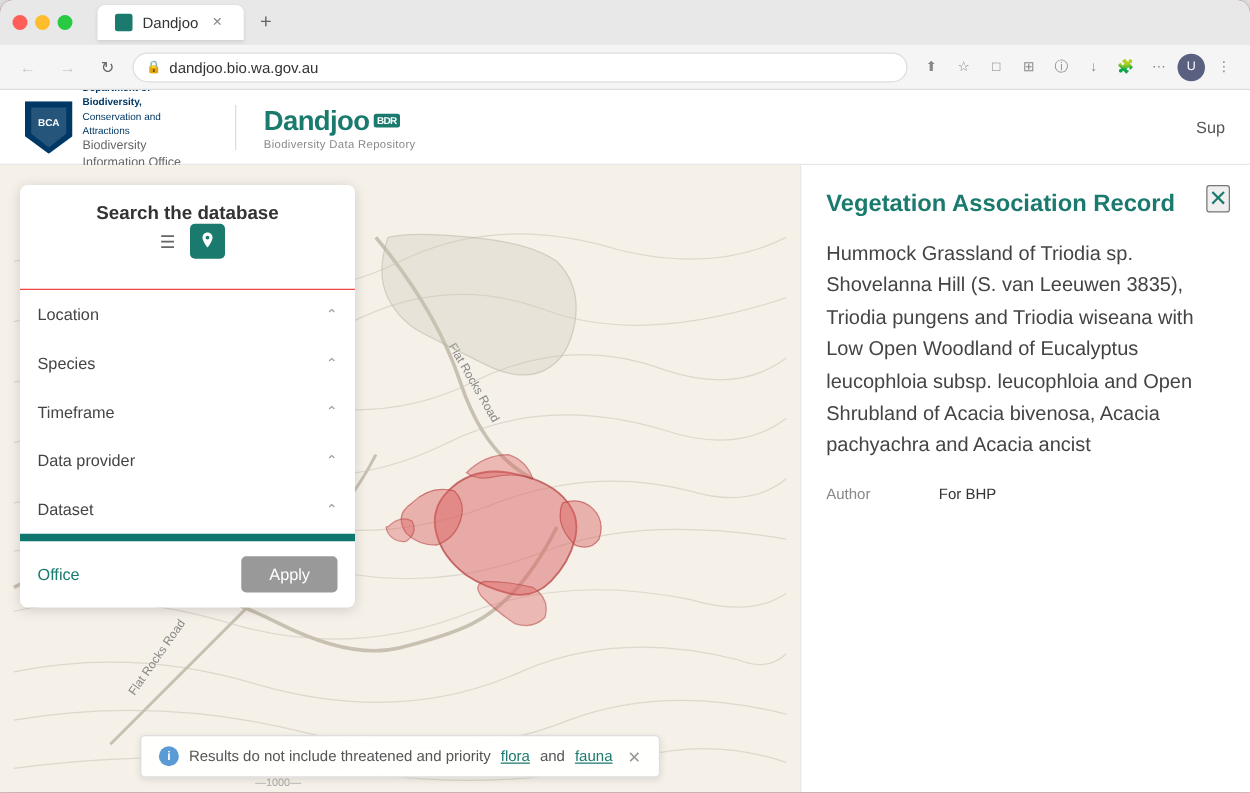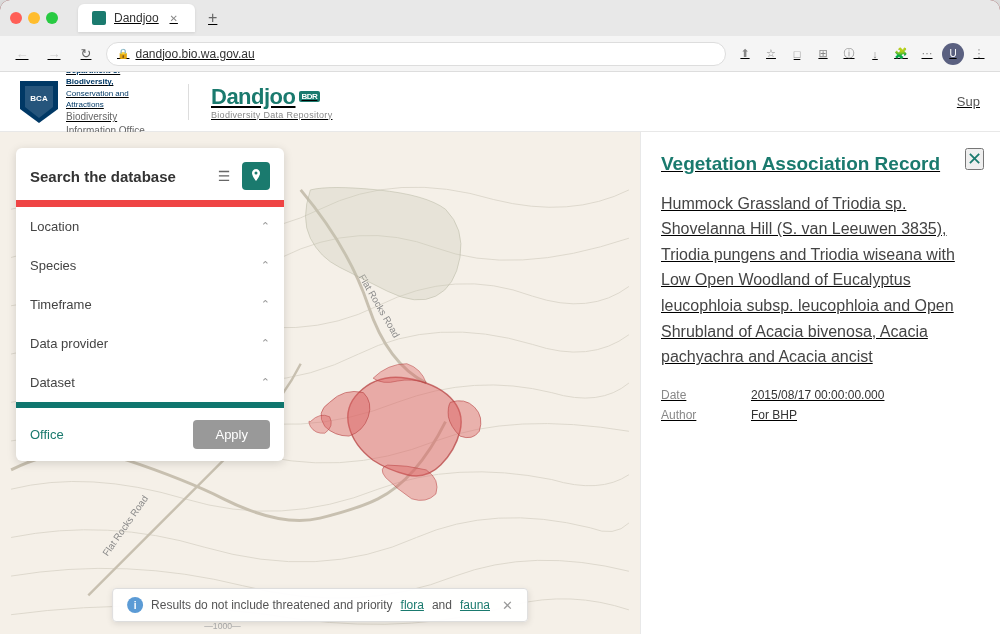--- a/index.html
+++ b/index.html
@@ -13,21 +13,20 @@
 
     
     .browser-chrome {
       background: #7f1d1d;
       border-radius: 10px 10px 0 0;
       overflow: hidden;
       height: 634px;
       display: flex;
       flex-direction: column;
       box-shadow: 0 4px 20px rgba(0,0,0,0.3);
-      text-decoration: underline;
     }
 
     .title-bar {
       height: 36px;
       background: #e8e8e8;
       display: flex;
       align-items: center;
       padding: 0 10px;
       gap: 8px;
     }
@@ -237,25 +236,26 @@
       left: 16px;
       width: 268px;
       background: #fff;
       border-radius: 6px;
       box-shadow: 0 2px 10px rgba(0,0,0,0.15);
       z-index: 10;
       overflow: hidden;
     }
 
     .search-header {
-      padding: 14px 14px 10px;
+      padding: 14px 14px 24px;
       display: flex;
       align-items: center;
       justify-content: space-between;
-      border-bottom: 7px solid #ef4444;
+      border-bottom: 1px solid #ef4444;
+      flex-direction: column;
     }
 
     .search-title {
       font-size: 15px;
       font-weight: 600;
       color: #333;
     }
 
     .search-view-toggle {
       display: flex;
@@ -596,24 +596,20 @@
           <span class="notif-close">✕</span>
         </div>
       </div>
 
       <div class="detail-panel">
         <button class="detail-close">✕</button>
         <div class="detail-title">Vegetation Association Record</div>
         <div class="detail-description">Hummock Grassland of Triodia sp. Shovelanna Hill (S. van Leeuwen 3835), Triodia pungens and Triodia wiseana with Low Open Woodland of Eucalyptus leucophloia subsp. leucophloia and Open Shrubland of Acacia bivenosa, Acacia pachyachra and Acacia ancist</div>
         <div class="detail-table">
           <div class="detail-row">
-            <span class="detail-label">Date</span>
-            <span class="detail-value">2015/08/17 00:00:00.000</span>
-          </div>
-          <div class="detail-row">
             <span class="detail-label">Author</span>
             <span class="detail-value">For BHP</span>
           </div>
         </div>
       </div>
     </div>
   </div>
 </div>
 
 </body></html>

